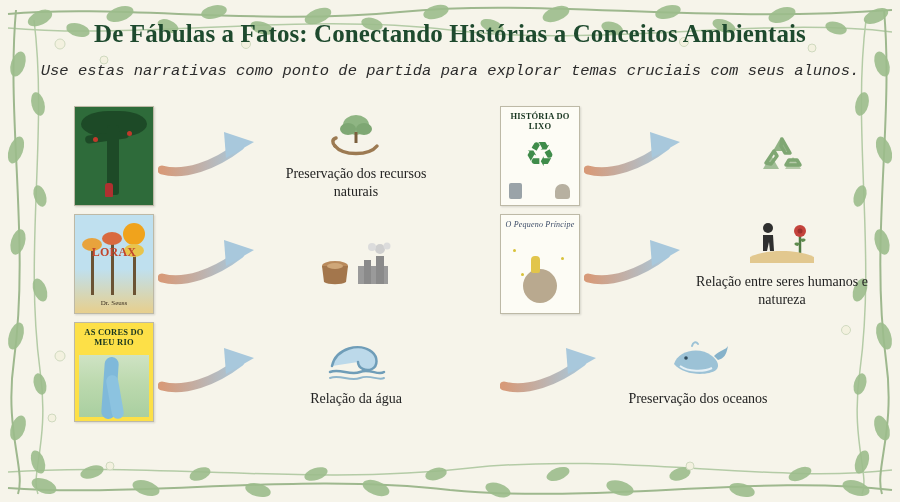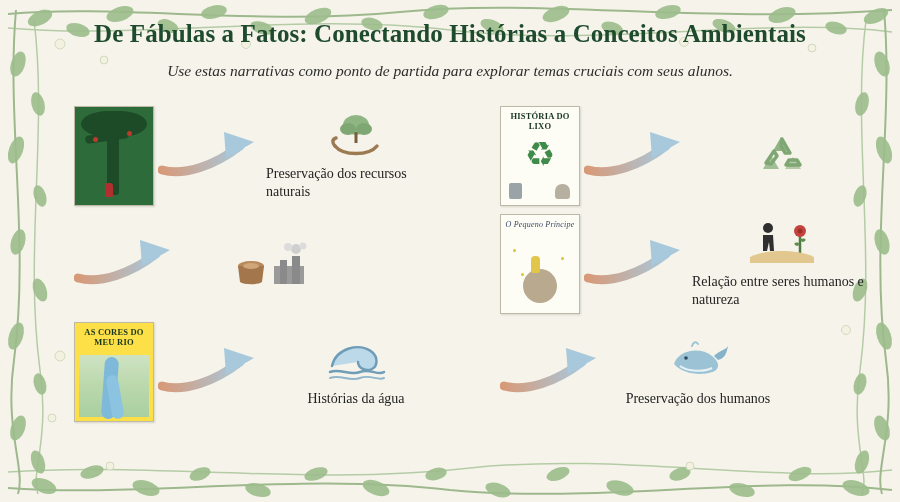--- a/index.html
+++ b/index.html
@@ -38,21 +38,21 @@
     margin-top: 20px;
     font-family: "Liberation Serif", serif;
     font-weight: bold;
     font-size: 25px;
     color: #1e4a2e;
     letter-spacing: .1px;
     text-align: center;
   }
   .subtitle {
     margin-top: 14px;
-    font-family: Liberation Serif, serif;
+    font-family: Liberation Mono, monospace;
     font-style: italic;
     font-size: 15.5px;
     color: #2c2c2c;
     text-align: center;
   }
 
   .grid {
     margin-top: 22px;
     width: 840px;
     display: grid;
@@ -191,21 +191,21 @@
     display: flex;
     flex-direction: column;
     align-items: center;
     width: 180px;
     flex: none;
   }
   .concept .icon { height: 48px; display:flex; align-items:center; justify-content:center; }
   .concept .icon svg { display:block; }
   .concept .label {
     margin-top: 6px;
-    text-align: left;
+    text-align: center;
     font-family: "Liberation Serif", serif;
     font-size: 14px;
     line-height: 1.3;
     color: #232323;
   }
 </style>
 </head>
 <body>
 
 <div class="border-deco">
@@ -373,20 +373,31 @@
               <path d="M24 4 L32 18 L16 18 Z" opacity="0.85"></path>
               <path d="M44 36 L28 36 L36 24 Z" opacity="0.55"></path>
               <path d="M6 36 L14 22 L22 36 Z" opacity="0.7"></path>
             </g>
           </svg>
         </div>
       </div>
     </div>
 
     <div class="pair">
+      <div class="book bk-lorax">
+        <div class="sun"></div>
+        <div class="truffula" style="left:16px; height:52px;"></div>
+        <div class="puff" style="left:7px; bottom:62px; background:#e8a33c;"></div>
+        <div class="truffula" style="left:36px; height:58px;"></div>
+        <div class="puff" style="left:27px; bottom:68px; background:#d96a3f;"></div>
+        <div class="truffula" style="left:58px; height:46px;"></div>
+        <div class="puff" style="left:49px; bottom:56px; background:#e8c44c;"></div>
+        <div class="cover-label" style="position:absolute; left:0; right:0; top:26px; color:#c2452c; font-size:12px;">LORAX</div>
+        <div class="band">Dr. Seuss</div>
+      </div>
       <div class="arrow">
         <svg width="104" height="60" viewBox="0 0 104 60">
           <defs>
               <linearGradient id="ag3" x1="0" y1="0" x2="1" y2="0">
             <stop offset="0%" stop-color="#d79a79"></stop>
                 <stop offset="100%" stop-color="#a8c8dc"></stop>
           </linearGradient>
             </defs>
           <path d="M4 44 C26 50, 56 40, 82 20" stroke="url(#ag3)" stroke-width="9" fill="none" stroke-linecap="round"></path>
           <path d="M66 6 L96 16 L68 32 Z" fill="#a8c8dc"></path>
@@ -472,21 +483,21 @@
         </svg>
       </div>
       <div class="concept">
         <div class="icon">
           <svg width="60" height="44" viewBox="0 0 60 44">
             <path d="M6 28 C10 10, 34 4, 46 14 C52 19, 52 28, 46 31 C40 34, 32 30, 32 24" fill="#bcd9ea" stroke="#6f9db8" stroke-width="2.5" stroke-linecap="round"></path>
             <path d="M4 34 C14 30, 24 38, 34 34 C44 30, 52 38, 58 34" stroke="#6f9db8" stroke-width="2.5" fill="none" stroke-linecap="round"></path>
             <path d="M4 40 C14 36, 24 44, 34 40 C44 36, 52 43, 58 40" stroke="#8fb6cc" stroke-width="2" fill="none" stroke-linecap="round"></path>
           </svg>
         </div>
-        <div class="label">Histórias da água</div>
+        <div class="label">Relação da água</div>
       </div>
     </div>
 
     <div class="pair">
       <div class="arrow">
         <svg width="104" height="60" viewBox="0 0 104 60">
           <defs>
               <linearGradient id="ag6" x1="0" y1="0" x2="1" y2="0">
             <stop offset="0%" stop-color="#d79a79"></stop>
                 <stop offset="100%" stop-color="#a8c8dc"></stop>
@@ -499,18 +510,18 @@
       <div class="concept">
         <div class="icon">
           <svg width="64" height="44" viewBox="0 0 64 44">
             <path d="M8 26 C12 12, 34 8, 46 18 C52 23, 54 28, 50 32 C42 38, 18 38, 8 26 Z" fill="#9cc2d6"></path>
             <path d="M48 18 C54 12, 60 12, 62 8 C60 18, 58 20, 52 22 Z" fill="#86b2ca"></path>
             <path d="M14 28 C22 34, 38 34, 46 30" stroke="#e7f1f6" stroke-width="2" fill="none"></path>
             <circle cx="20" cy="20" r="1.8" fill="#2f4b5c"></circle>
             <path d="M26 8 C27 4, 30 3, 32 6" stroke="#9cc2d6" stroke-width="2" fill="none" stroke-linecap="round"></path>
           </svg>
         </div>
-        <div class="label">Preservação dos humanos</div>
+        <div class="label">Preservação dos oceanos</div>
       </div>
     </div>
 
   </div>
 </div>
 
 </body></html>

